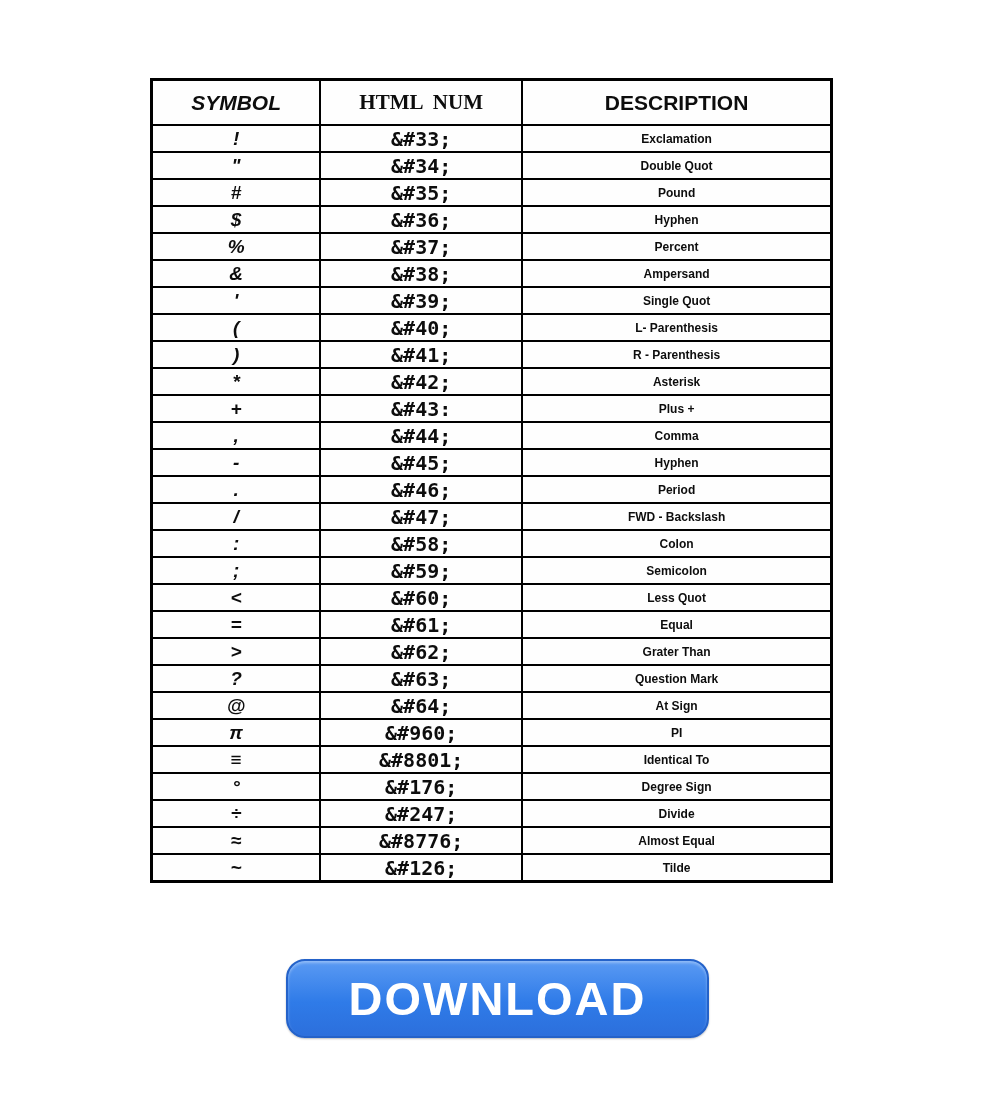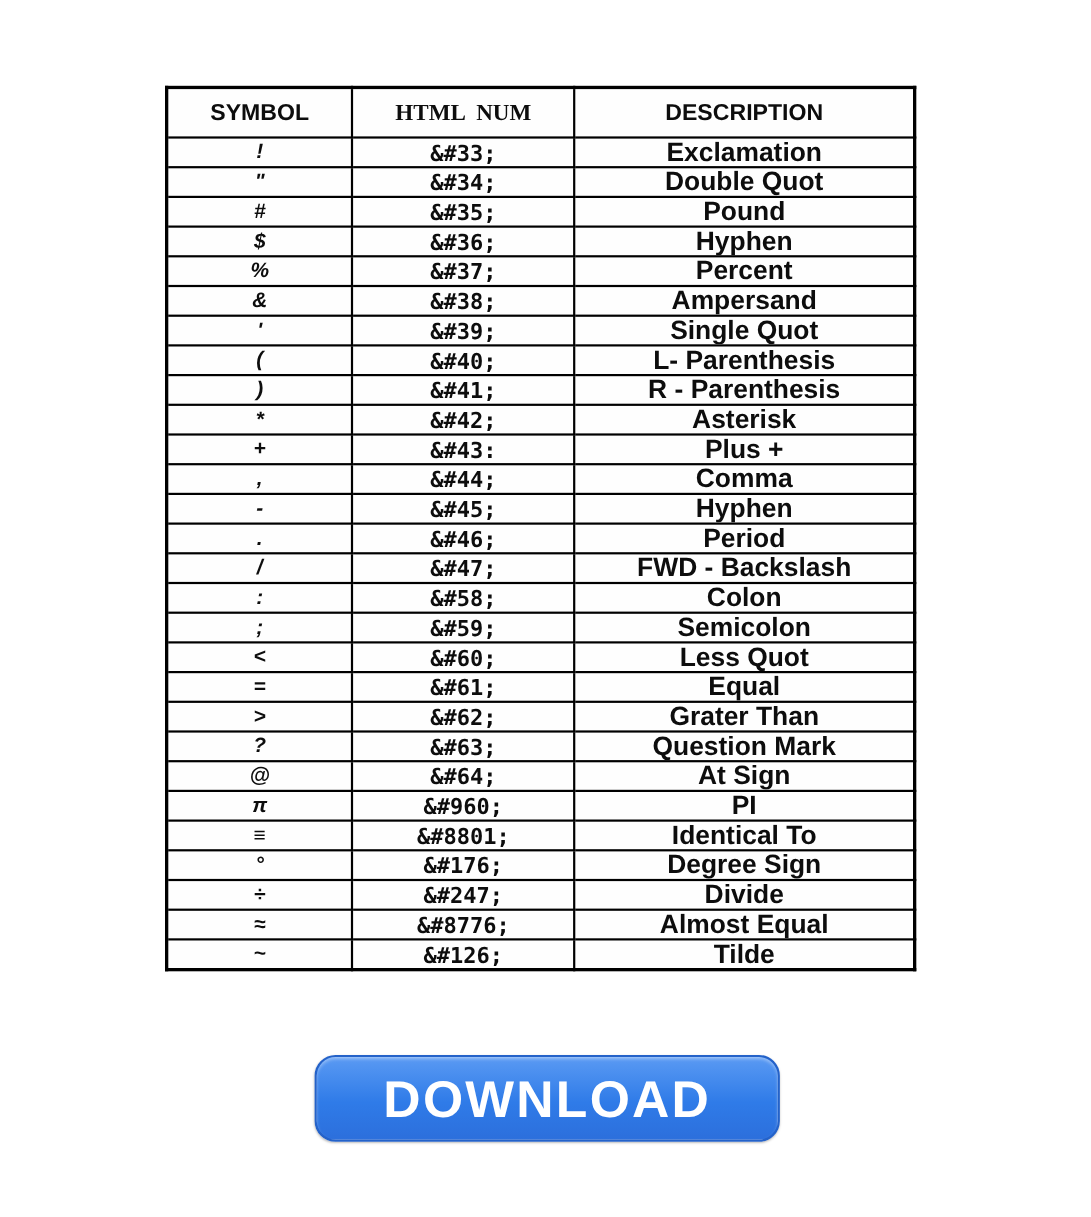--- a/index.html
+++ b/index.html
@@ -41,20 +41,21 @@
     font-size: 22px;
     font-weight: bold;
     letter-spacing: 0.5px;
   }
   tr.colhead th {
     height: 43px;
     font-size: 21px;
     font-weight: bold;
   }
   th.head-symbol {
+    font-style: italic;
     margin-top: 35px;
   }
   th.head-num {
     font-family: Liberation Serif, serif;
     white-space: pre;
     font-size: 20px;
   }
   tbody td {
     height: 25px;
     font-weight: bold;
@@ -64,21 +65,21 @@
     font-style: italic;
     line-height: 1;
   }
   td.cell-num {
     font-family: "DejaVu Sans Mono", monospace;
     font-size: 20px;
     color: var(--num-color, #B8891D);
     line-height: 1;
   }
   td.cell-desc {
-    font-size: 24px;
+    font-size: 12px;
     line-height: 1;
   }
   button.download-btn {
     position: absolute;
     left: 286px;
     top: 959px;
     width: 423px;
     height: 79px;
     border-radius: 19px;
     border: 2px solid var(--btn-border, #2462C9);

